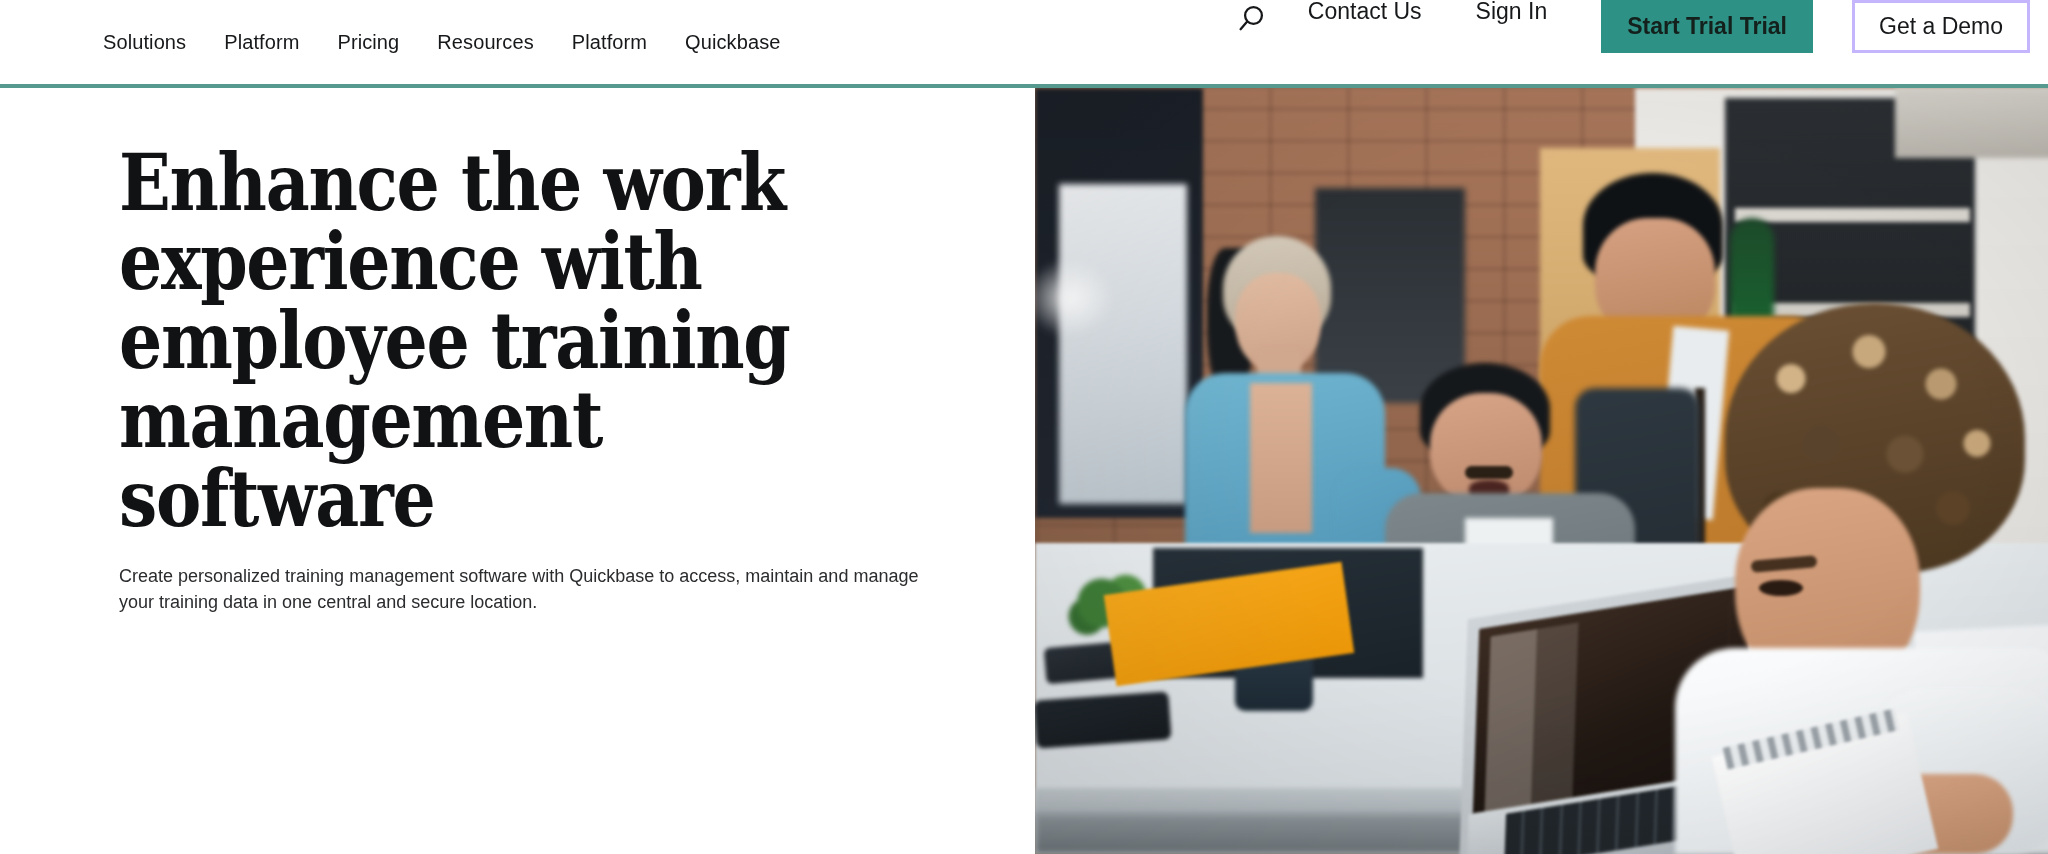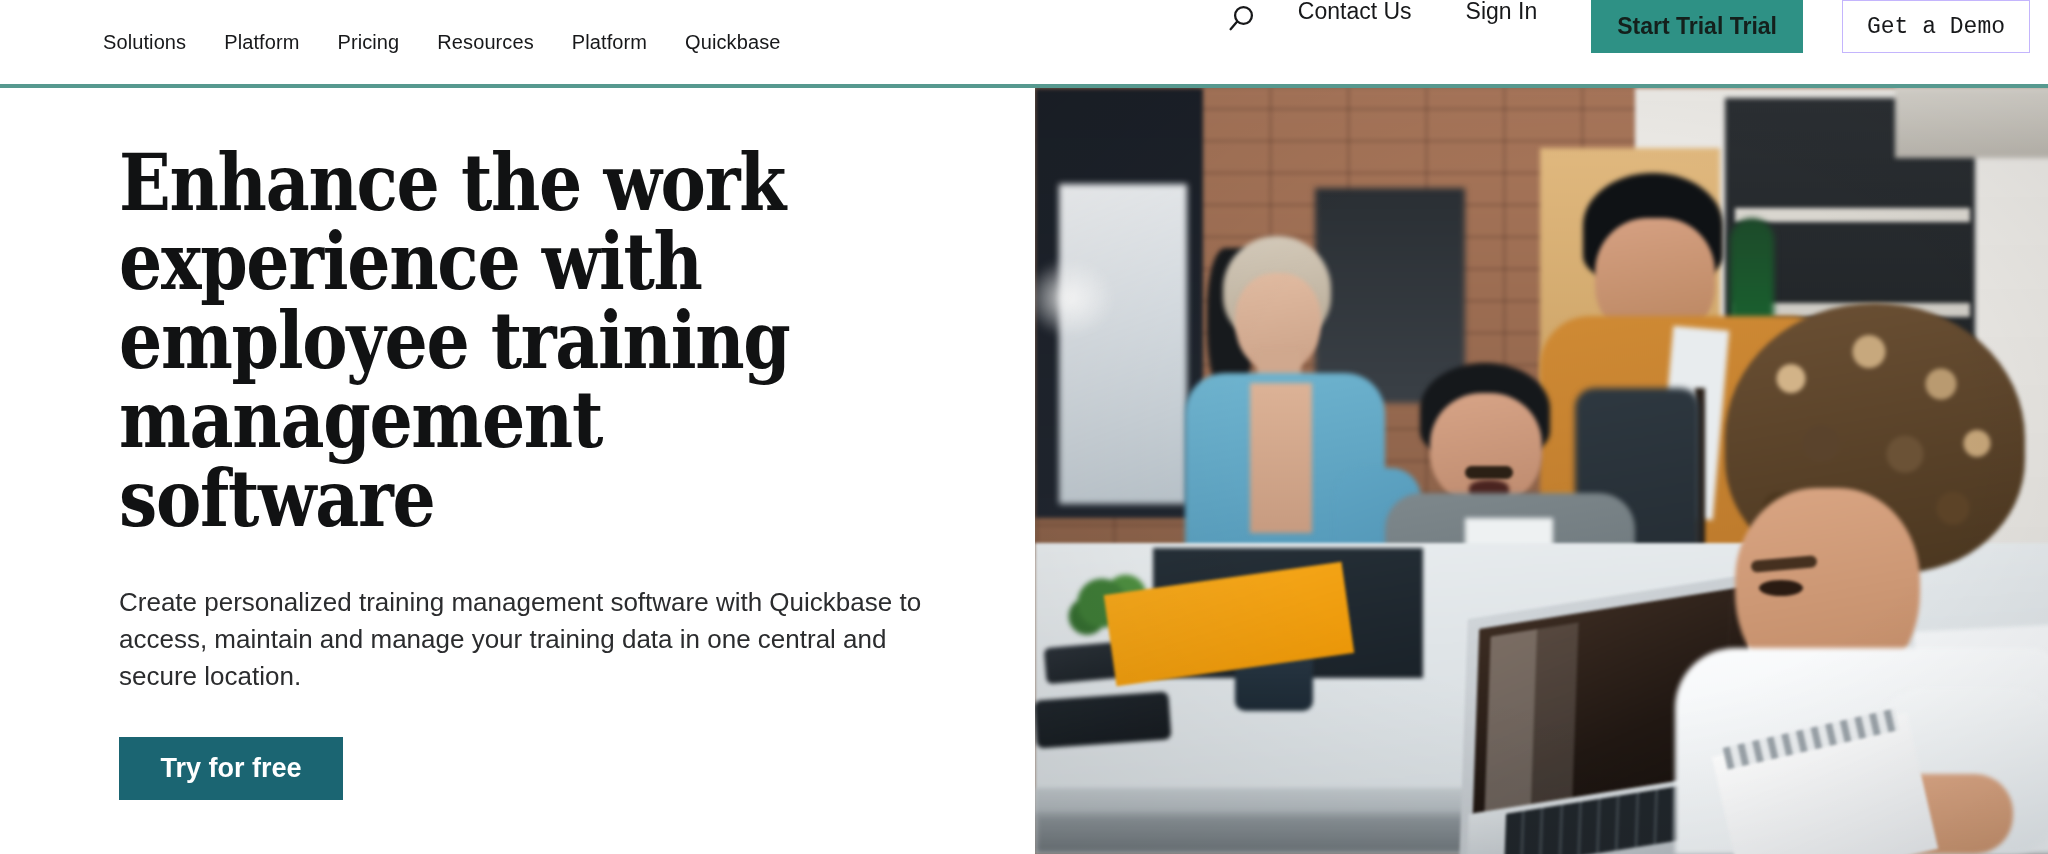--- a/index.html
+++ b/index.html
@@ -128,22 +128,22 @@
   .btn-demo {
     height:53px;
     background:#ffffff;
     color:#17181a;
     font-size:23px;
     font-weight:400;
     display:flex; align-items:center; justify-content:center;
     padding:0 24px;
     cursor:pointer;
     white-space:nowrap;
-    border:1px solid #c4b5fd;
-    font-family:Liberation Mono, monospace;
+    border:3px solid #c4b5fd;
+    font-family:Liberation Sans, sans-serif;
   }
 
   
   .hero {
     position:absolute;
     top:88px; left:0;
     width:2048px; height:766px;
     display:flex;
     padding-left:24px;
   }
@@ -160,22 +160,22 @@
     font-size:79px;
     line-height:1.0;
     font-weight:700;
     color:#111213;
     letter-spacing:-1.5px;
     max-width:830px;
     transform:scaleX(0.86);
     transform-origin:left top;
   }
   .hero-sub {
-    margin-top:46px;
-    font-size:26px;
+    margin-top:26px;
+    font-size:18px;
     line-height:1.42;
     color:#2b2c2e;
     max-width:820px;
     font-weight:400;
   }
   .hero-ctas {
     margin-top:42px;
     display:flex; align-items:center;
     gap:44px;
   }
@@ -646,21 +646,20 @@
     </div>
   </div>
   <div class="header-rule"></div>
 
   <div class="hero">
 
     <div class="hero-left">
       <h1 class="hero-title">Enhance the work experience with employee training management software</h1>
       <p class="hero-sub">Create personalized training management software with Quickbase to access, maintain and manage your training data in one central and secure location.</p>
       <div class="hero-ctas">
-        <button class="btn-try">Try for free</button>
       </div>
     </div>
 
     <div class="hero-right">
       <div class="ph bg-brick"></div>
       <div class="ph win-frame"></div>
       <div class="ph win-glass"></div>
       <div class="ph win-glow"></div>
       <div class="ph doorway-dark"></div>
       <div class="ph wall-white"></div>

